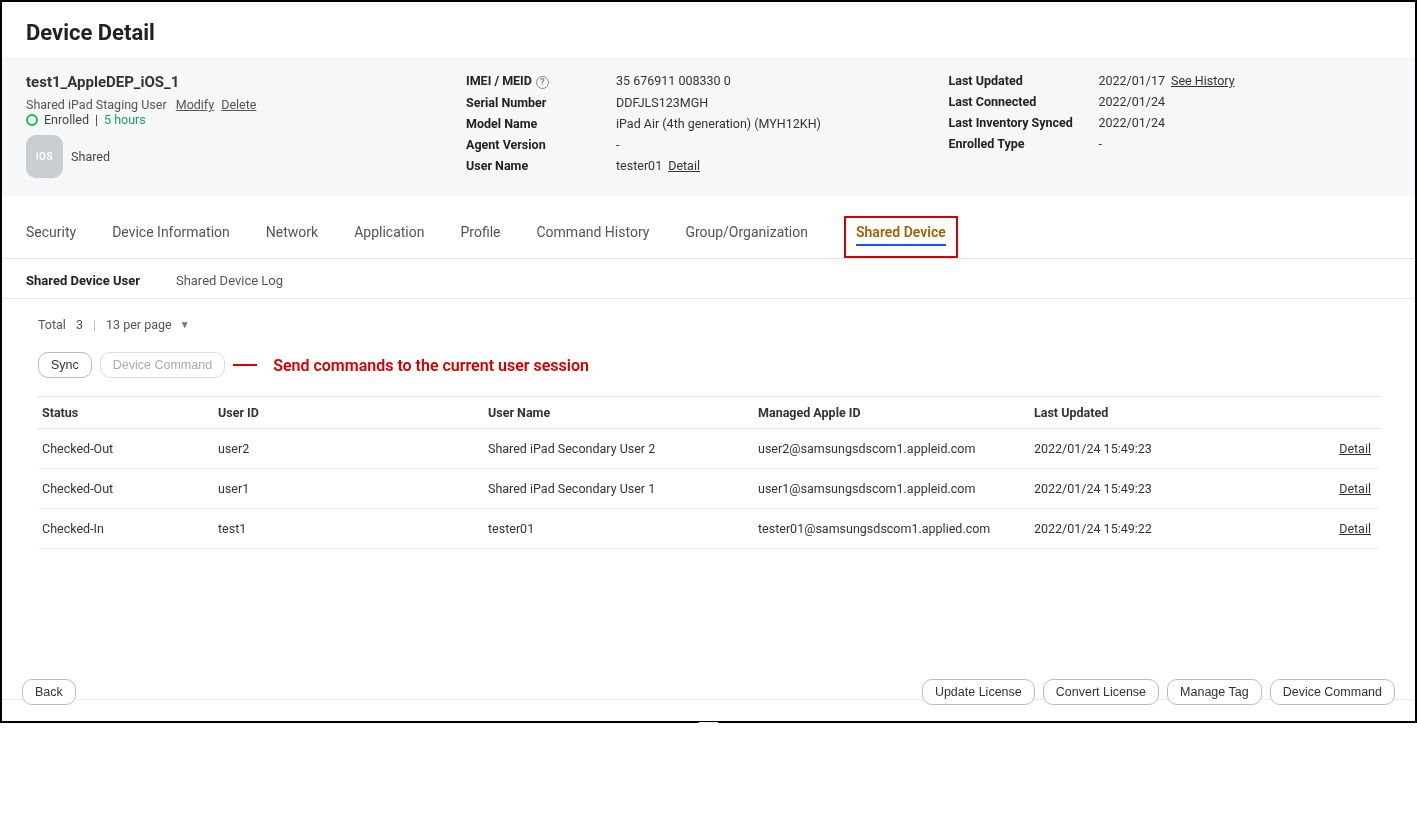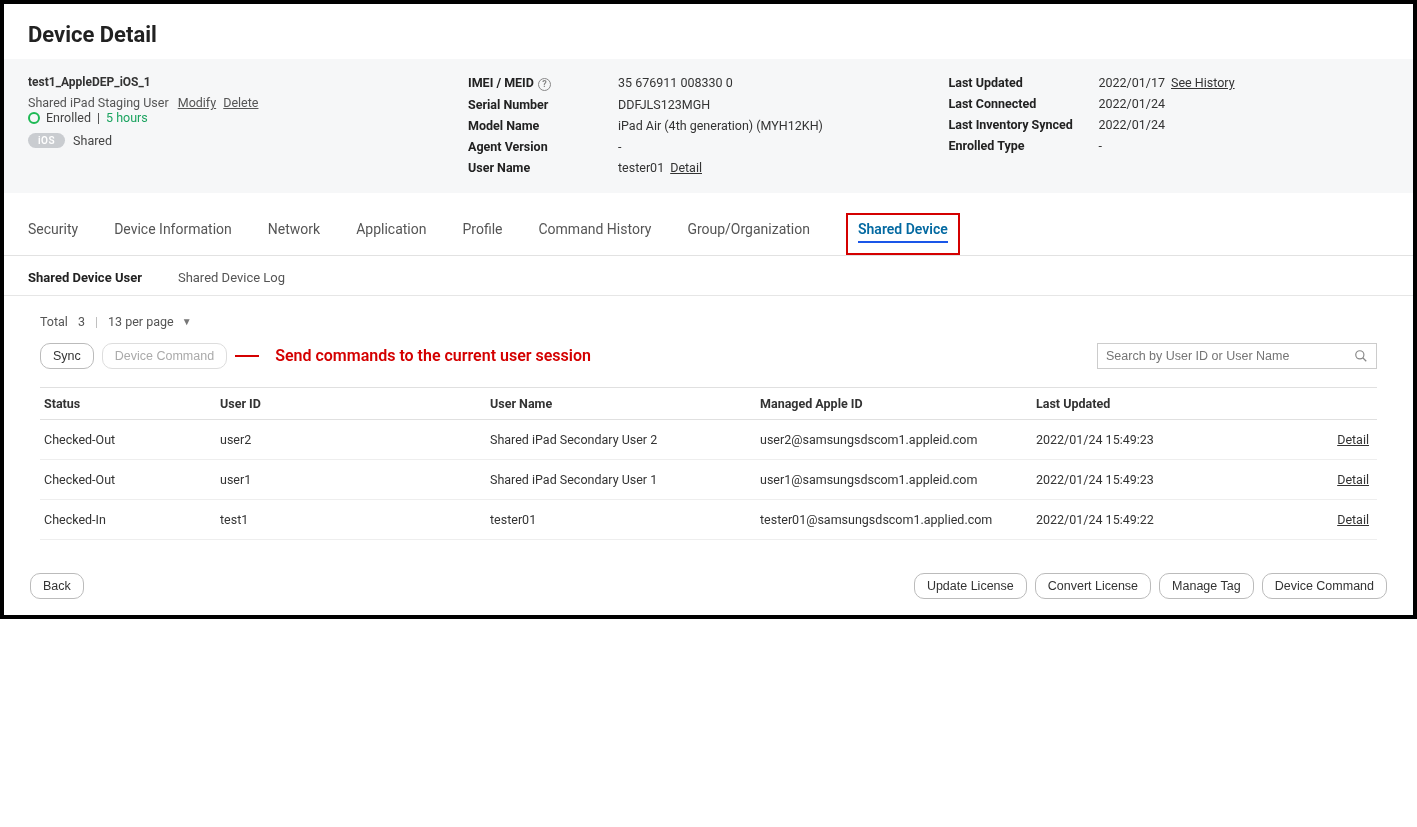--- a/index.html
+++ b/index.html
@@ -1,50 +1,50 @@
 <!DOCTYPE html>
 <html><head>
 <meta charset="utf-8">
 <style>
 * { box-sizing: border-box; margin: 0; padding: 0; }
 body { font-family: -apple-system, BlinkMacSystemFont, "Segoe UI", Roboto, Arial, sans-serif; font-size: 13px; color: #222; background: #fff; }
-.page { border: 4px solid #000000; width: 1417px; height: 619px; position: relative; }
+.page { border: 2px solid #000000; width: 1417px; height: 723px; position: relative; }
 .header-title { font-size: 22px; font-weight: 700; padding: 18px 24px 12px; }
 .summary { background: #f6f7f8; padding: 16px 24px 18px; display: flex; gap: 40px; }
 .summary-left { width: 400px; }
-.device-name { font-size: 12px; font-weight: 700; color: #333; margin-bottom: 6px; }
+.device-name { font-size: 15px; font-weight: 700; color: #333; margin-bottom: 6px; }
 .staging-row { font-size: 12.5px; color: #555; }
 .linkish { text-decoration: underline; color: #555; cursor: pointer; margin-left: 6px; }
 .linkish2 { text-decoration: underline; color: #555; cursor: pointer; margin-left: 4px; }
 .enroll-row { font-size: 12.5px; color: #444; margin-bottom: 8px; display: flex; align-items: center; gap: 6px; }
 .circle-icon { width: 12px; height: 12px; border: 2px solid #1db954; border-radius: 50%; display: inline-block; }
 .green { color: #1aa35f; }
 .badge-row { display: flex; align-items: center; gap: 8px; }
-.ios-badge { background: #c9ccd0; color: #fff; font-size: 10px; font-weight: 600; padding: 2px 10px; border-radius: 10px; letter-spacing: 0.5px; }
+.ios-badge { background: #c9ccd0; color: #fff; font-size: 10px; font-weight: 600; padding: 16px 10px; border-radius: 10px; letter-spacing: 0.5px; }
 .shared-txt { font-size: 12.5px; color: #444; }
 .kv-block { display: flex; flex-direction: column; gap: 6px; }
 .kv-row { display: flex; }
 .kv-label { width: 150px; font-size: 12.5px; font-weight: 700; color: #222; }
 .kv-value { font-size: 12.5px; color: #333; }
 .kv-value .link { text-decoration: underline; color: #333; cursor: pointer; margin-left: 6px; }
 .help-icon { display: inline-flex; width: 13px; height: 13px; border: 1px solid #888; border-radius: 50%; font-size: 9px; color: #888; align-items: center; justify-content: center; margin-left: 4px; }
 .col-mid { flex: 1; }
 .col-right { flex: 1; }
 
 .tabs { display: flex; gap: 36px; padding: 0 24px; border-bottom: 1px solid #e2e2e2; margin-top: 18px; }
 .tab { font-size: 14px; color: #555; padding: 10px 0 12px; cursor: pointer; }
-.tab.active { color: #0369a1; font-weight: 600; border-bottom: 2px solid #1a56e8; }
+.tab.active { color: #a16207; font-weight: 600; border-bottom: 2px solid #1a56e8; }
 .tab-highlight { border: 2px solid #d40000; padding: 6px 10px 10px; margin: 2px 0 0px; }
 
 .subtabs { display: flex; gap: 36px; padding: 14px 24px 10px; border-bottom: 1px solid #e6e6e6; }
 .subtab { font-size: 13px; color: #555; cursor: pointer; }
 .subtab.active { font-weight: 700; color: #222; }
 
 .toolbar { padding: 18px 36px 8px; }
-.total-row { font-size: 12.5px; color: #555; margin-bottom: 14px; display: flex; align-items: center; gap: 10px; }
+.total-row { font-size: 12.5px; color: #555; margin-bottom: 20px; display: flex; align-items: center; gap: 10px; }
 .sep { color: #bbb; }
 .perpage { display: inline-flex; align-items: center; gap: 8px; cursor: pointer; }
 .chev-down { font-size: 10px; color: #777; }
 
 .action-row { display: flex; align-items: center; justify-content: space-between; margin-bottom: 10px; }
 .action-left { display: flex; align-items: center; gap: 8px; }
 .btn { border: 1px solid #bbb; background: #fff; padding: 5px 12px; font-size: 12.5px; border-radius: 10px; cursor: pointer; color: #333; }
 .btn.disabled { color: #aaa; border-color: #ddd; cursor: default; }
 .callout-line { width: 24px; height: 2px; background: #d40000; display: inline-block; }
 .callout-text { color: #d40000; font-size: 16px; font-weight: 600; margin-left: 8px; }
@@ -60,21 +60,21 @@
 .col-username { width: 270px; }
 .col-appleid { width: 276px; }
 .col-updated { width: 240px; }
 .col-detail { flex: 1; text-align: right; padding-right: 8px; }
 .detail-link { text-decoration: underline; color: #333; cursor: pointer; }
 
 .pager { display: flex; align-items: center; justify-content: center; gap: 14px; margin-top: 150px; border-top: 1px solid #eee; padding-top: 22px; color: #bbb; font-size: 13px; }
 .pager .pg { cursor: pointer; }
 .pager .current { background: #e7ebf2; color: #333; padding: 2px 7px; border-radius: 2px; }
 
-.footer { position: absolute; bottom: 16px; left: 0; right: 0; display: flex; justify-content: space-between; padding: 0 26px; align-items: center; }
+.footer { position: absolute; bottom: 16px; left: 0; right: 0; display: flex; justify-content: space-between; padding: 0 20px; align-items: center; }
 .footer-right { display: flex; gap: 8px; }
 </style>
 </head>
 <body>
 
 <div class="page">
 
   <div class="header-title">Device Detail</div>
 
   <div class="summary">
@@ -167,27 +167,20 @@
         <span>13 per page</span>
         <span class="chev-down">▼</span>
       </span>
     </div>
     <div class="action-row">
       <div class="action-left">
         <button class="btn">Sync</button>
         <button class="btn disabled">Device Command</button>
         <span class="callout-line"></span>
         <span class="callout-text">Send commands to the current user session</span>
-      </div>
-      <div class="search-box">
-        <input type="text" placeholder="Search by User ID or User Name" style="">
-        <svg class="search-icon" viewBox="0 0 24 24" stroke-width="2">
-            <circle cx="10" cy="10" r="7"></circle>
-            <line x1="15" y1="15" x2="21" y2="21"></line>
-          </svg>
       </div>
     </div>
   </div>
 
   <div class="table">
     <div class="thead">
       <div class="col-status">Status</div>
       <div class="col-userid">User ID</div>
       <div class="col-username">User Name</div>
       <div class="col-appleid">Managed Apple ID</div>

